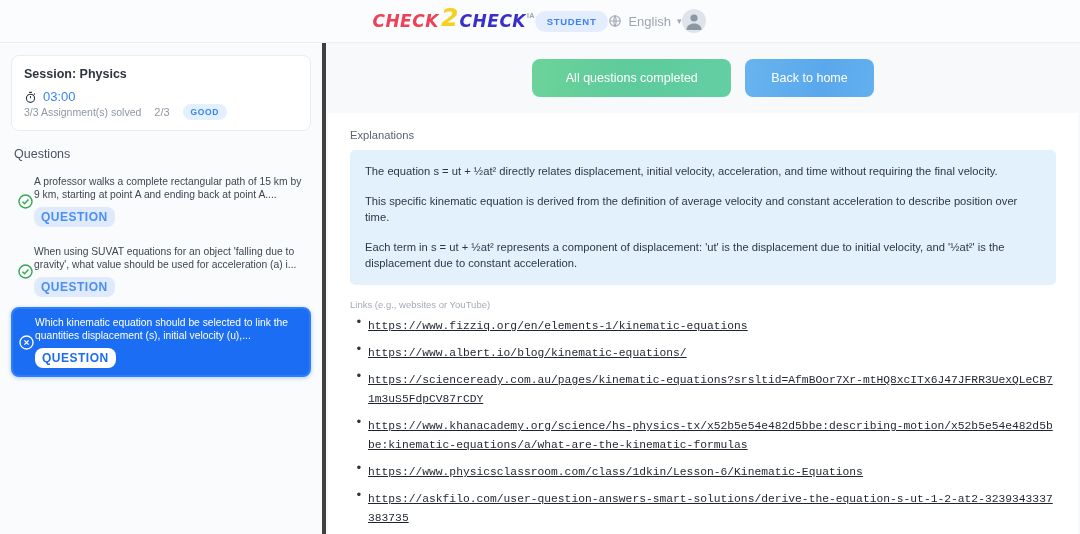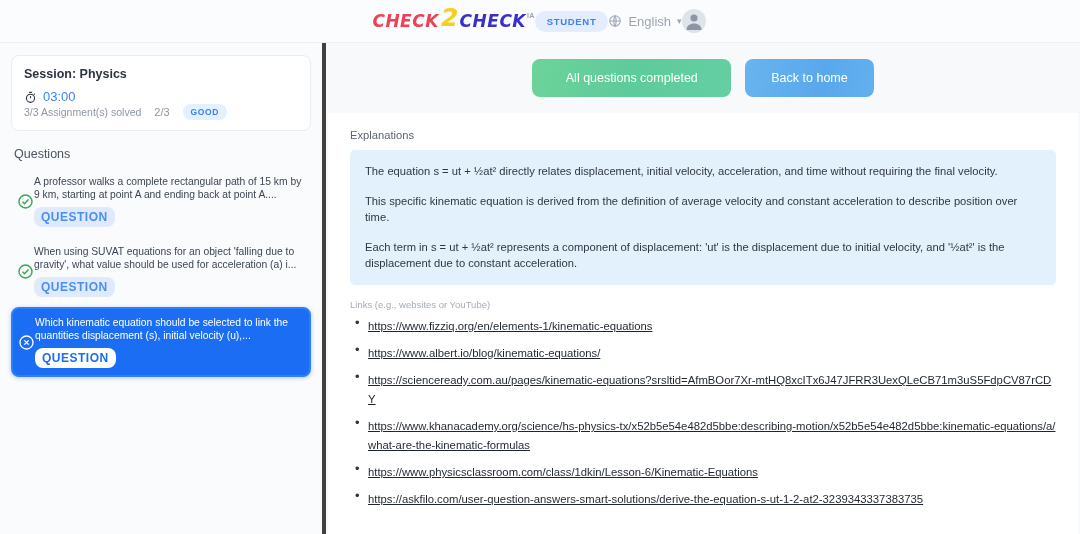--- a/index.html
+++ b/index.html
@@ -139,21 +139,21 @@
     background: #e2f1fb; border-radius: 5px;
     padding: 13px 15px 14px 15px;
   }
   .explain-p {
     font-size: 11.2px; line-height: 16px; color: #2f3742;
   }
   .explain-p + .explain-p { margin-top: 14px; }
   .links-label {
     font-size: 9.5px; color: #a5acb6; margin: 14px 0 6px 0;
   }
-  .link-list { list-style: none; }
+  .link-list { list-style: none; font-family: Liberation Mono, monospace; }
   .link-li {
     position: relative; padding-left: 18px;
     margin-bottom: 8px;
   }
   .link-li::before {
     content: "•"; position: absolute; left: 5px; top: -1px;
     color: #2d3440; font-size: 13px;
   }
   .link-a {
     font-size: 11.3px; line-height: 18px; color: #1f2630;

